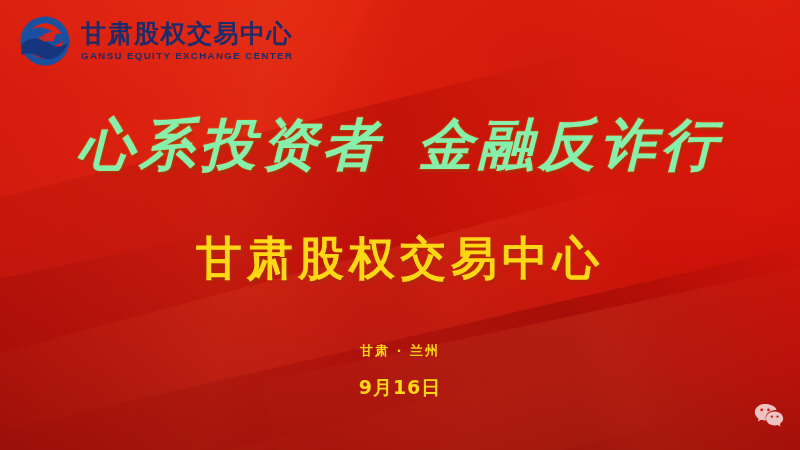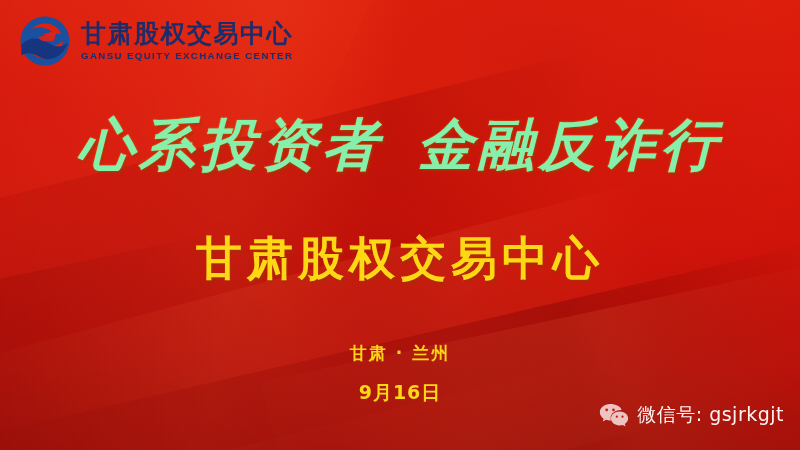--- a/index.html
+++ b/index.html
@@ -152,21 +152,21 @@
 
   
   .meta {
     position: absolute;
     left: 0; right: 0;
     top: 342px;
     text-align: center;
   }
   .meta-place {
     font-family: "DejaVu Sans", "Liberation Sans", sans-serif;
-    font-size: 17px;
+    font-size: 13px;
     font-weight: bold;
     color: #ffd815;
     letter-spacing: 2px;
     line-height: 1.35;
     white-space: nowrap;
   }
   .meta-date {
     margin-top: 16px;
     font-family: "DejaVu Sans", "Liberation Sans", sans-serif;
     font-size: 19px;
@@ -243,16 +243,15 @@
 
   <div class="wechat">
     <svg class="wechat-icon" viewBox="0 0 36 30">
       <path d="M13.2 1.2 C6.3 1.2 1 5.7 1 11.1 c0 3.1 1.8 5.9 4.6 7.7 l-1.1 3.5 4-2.1 c1.5 .45 3.1 .7 4.7 .7 .4 0 .8 -.02 1.2 -.05 -.3 -.9 -.45 -1.85 -.45 -2.8 0 -5.4 5.3 -9.8 11.9 -9.8 .45 0 .9 .02 1.3 .07 C26 4.3 20.2 1.2 13.2 1.2 Z" fill="#f6dcdb"></path>
       <circle cx="9.2" cy="8.3" r="1.6" fill="#d4170c"></circle>
       <circle cx="17.4" cy="8.3" r="1.6" fill="#d4170c"></circle>
       <path d="M35 18.6 c0 -4.6 -4.6 -8.3 -10.3 -8.3 -5.7 0 -10.3 3.7 -10.3 8.3 0 4.6 4.6 8.3 10.3 8.3 1.3 0 2.6 -.2 3.8 -.55 l3.4 1.8 -.95 -2.95 C33.4 23.5 35 21.2 35 18.6 Z" fill="#f6dcdb"></path>
       <circle cx="21.4" cy="16.4" r="1.35" fill="#d4170c"></circle>
       <circle cx="28.2" cy="16.4" r="1.35" fill="#d4170c"></circle>
     </svg>
-    <div class="wechat-label">微信号: gsjrkgjt</div>
   </div>
 
 </div>
 
 </body></html>

